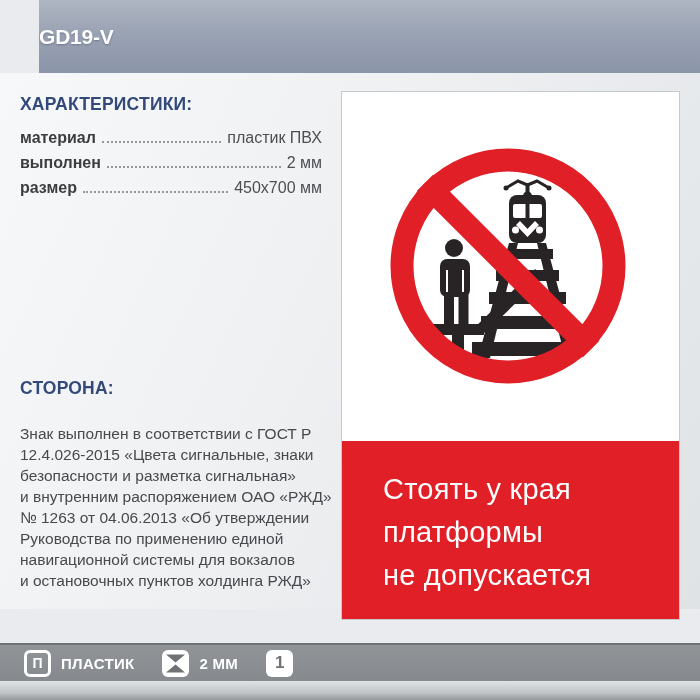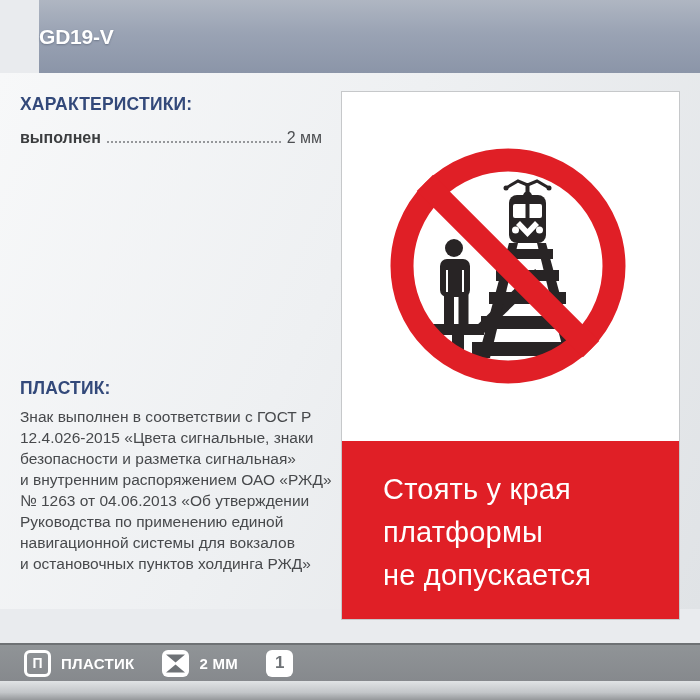--- a/index.html
+++ b/index.html
@@ -31,21 +31,21 @@
     color:var(--heading-navy); font-size:17.5px; font-weight:bold;
     letter-spacing:0.2px; margin-bottom:7px;
   }
   .spec-row { display:flex; align-items:flex-end; height:25px; font-size:16px; }
   .spec-label { font-weight:bold; color:#3b3d3f; white-space:nowrap; }
   .spec-dots { flex:1; border-bottom:2px dotted #95979a; margin:0 6px 4px 6px; }
   .spec-value { color:#4d4f52; white-space:nowrap; }
 
   .description { position:absolute; top:305px; left:20px; width:312px; }
   .description p {
-    margin-top:7px; font-size:15.5px; line-height:21px; color:#47494c;
+    margin-top:24px; font-size:15.5px; line-height:21px; color:#47494c;
     white-space:pre-line;
   }
 
   
   .sign-card {
     position:absolute; top:18px; left:341px; width:339px; height:529px;
     background:#fff; border:1px solid #c6c8ca;
     display:flex; flex-direction:column;
   }
   .picto-area { width:337px; height:349px; }
@@ -95,28 +95,38 @@
 
   <div class="header">
     <span class="code">GD19-V</span>
   </div>
 
   <div class="main">
 
     <div class="specs">
       <div class="section-heading">ХАРАКТЕРИСТИКИ:</div>
       <div class="spec-row">
+        <span class="spec-label">материал</span>
+        <span class="spec-dots"></span>
+        <span class="spec-value">пластик ПВХ</span>
+      </div>
+      <div class="spec-row">
         <span class="spec-label">выполнен</span>
         <span class="spec-dots"></span>
         <span class="spec-value">2 мм</span>
       </div>
+      <div class="spec-row">
+        <span class="spec-label">размер</span>
+        <span class="spec-dots"></span>
+        <span class="spec-value">450х700 мм</span>
+      </div>
     </div>
 
     <div class="description">
-      <div class="section-heading">ПЛАСТИК:</div>
+      <div class="section-heading">СТОРОНА:</div>
       <p>Знак выполнен в соответствии с ГОСТ Р
 12.4.026-2015 «Цвета сигнальные, знаки
 безопасности и разметка сигнальная»
 и внутренним распоряжением ОАО «РЖД»
 № 1263 от 04.06.2013 «Об утверждении
 Руководства по применению единой
 навигационной системы для вокзалов
 и остановочных пунктов холдинга РЖД»</p>
     </div>
 

